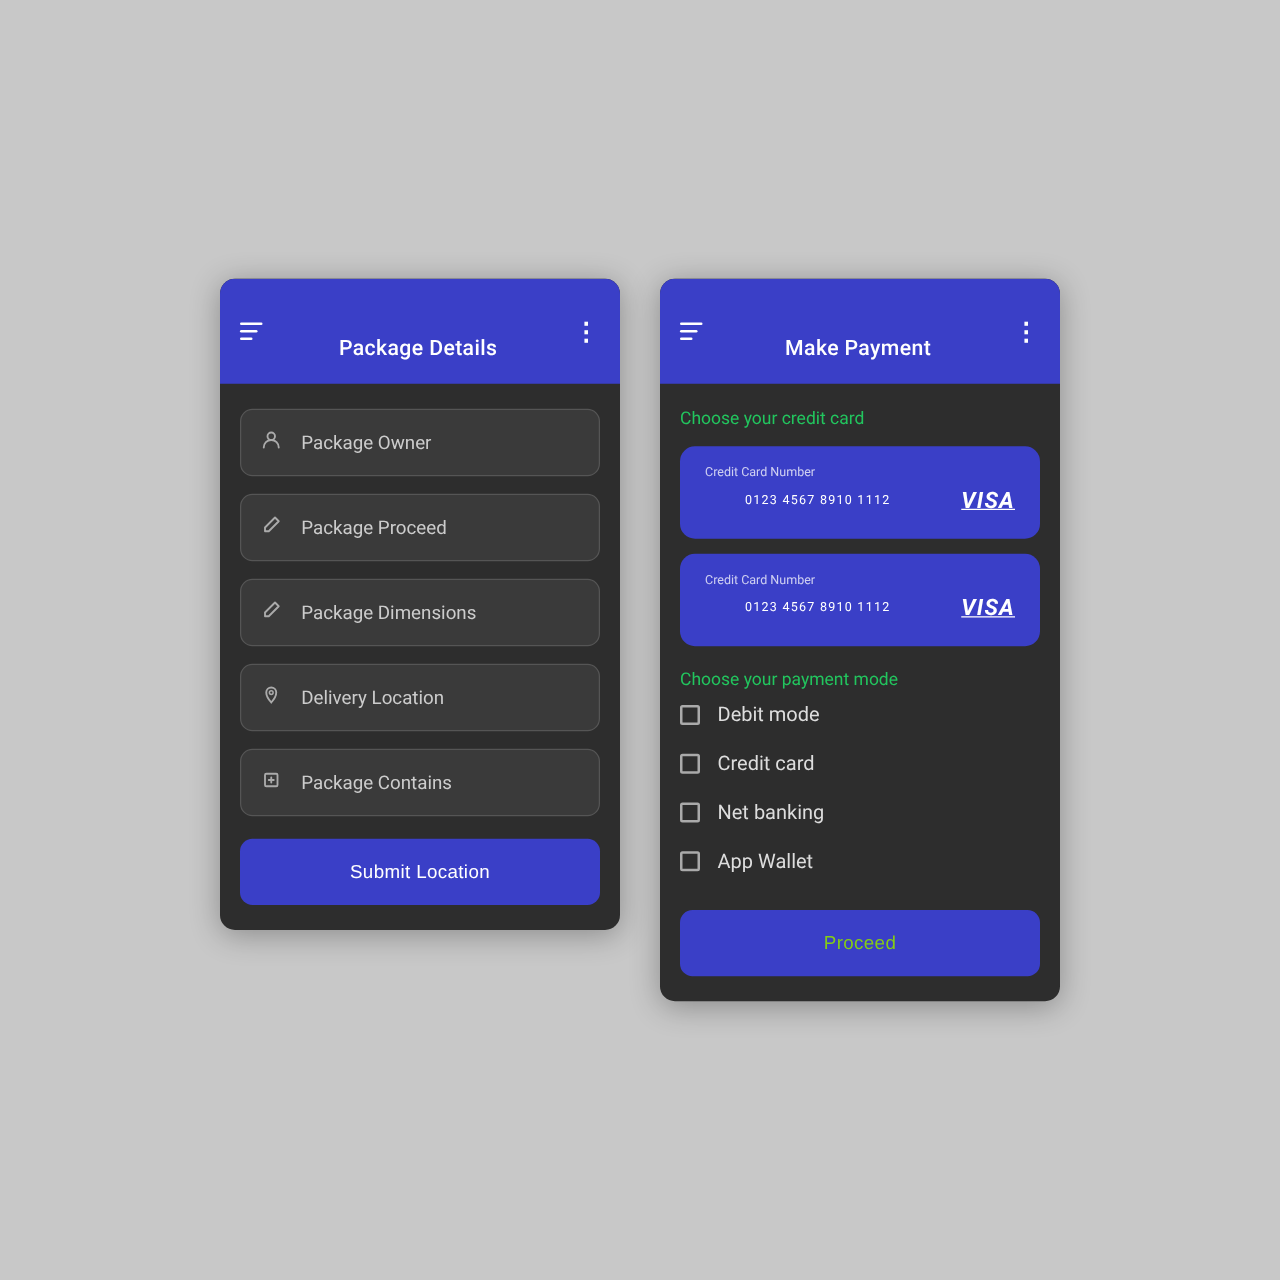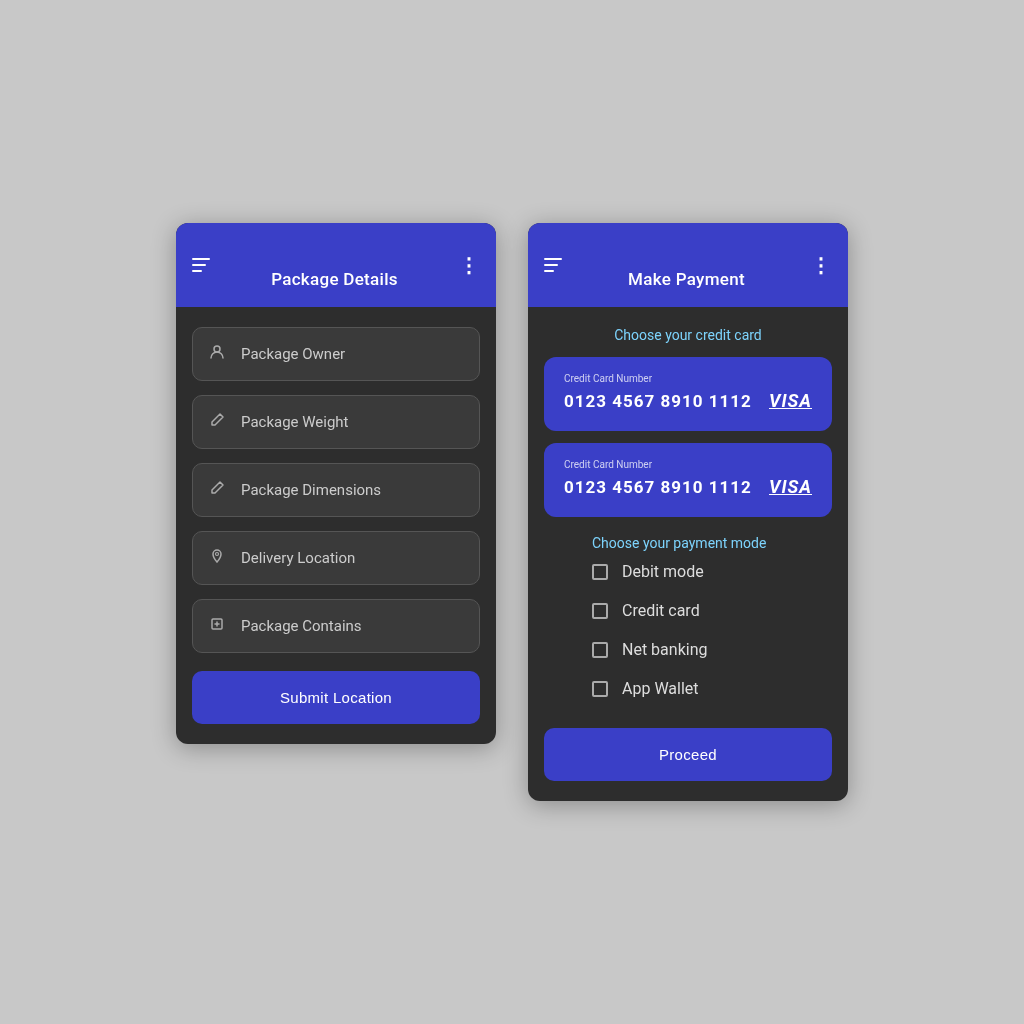--- a/index.html
+++ b/index.html
@@ -101,24 +101,23 @@
       letter-spacing: 0.3px;
     }
     
     .payment-body {
       padding: 20px 16px;
       display: flex;
       flex-direction: column;
       gap: 12px;
     }
     .section-label {
-      color: #7dd3fc;
+      color: #22c55e;
       font-size: 14px;
       margin-bottom: 2px;
-      text-align: center;
     }
     .credit-card {
       background: #3a3fc7;
       border-radius: 12px;
       padding: 16px 20px 20px;
       color: #fff;
       cursor: pointer;
     }
     .credit-card.selected {
       background: #3a3fc7;
@@ -127,34 +126,34 @@
       font-size: 10px;
       color: rgba(255,255,255,0.75);
       margin-bottom: 6px;
     }
     .card-row {
       display: flex;
       align-items: center;
       justify-content: space-between;
     }
     .card-number {
-      font-size: 17px;
-      font-weight: 700;
+      font-size: 10px;
+      font-weight: 400;
       letter-spacing: 1px;
+      margin-left: 32px;
     }
     .visa-text {
       font-size: 18px;
       font-style: italic;
       font-weight: 700;
       letter-spacing: 1px;
       text-decoration: underline;
     }
     .payment-mode-section {
       margin-top: 4px;
-      margin-left: 48px;
     }
     .payment-option {
       display: flex;
       align-items: center;
       gap: 14px;
       padding: 10px 0;
       cursor: pointer;
     }
     .checkbox {
       width: 16px;
@@ -163,21 +162,21 @@
       background: transparent;
       flex-shrink: 0;
       border-radius: 2px;
     }
     .payment-option-label {
       color: #ddd;
       font-size: 16px;
     }
     .proceed-btn {
       background: #3a3fc7;
-      color: #ffffff;
+      color: #84cc16;
       border: none;
       border-radius: 10px;
       padding: 18px;
       font-size: 15px;
       font-weight: 500;
       cursor: pointer;
       width: 100%;
       margin-top: 8px;
       letter-spacing: 0.3px;
     }
@@ -209,21 +208,21 @@
         <span class="field-label">Package Owner</span>
       </div>
 
 
       <div class="form-field">
         <span class="field-icon">
           <svg width="16" height="16" viewBox="0 0 16 16" fill="none">
             <path d="M11 2l3 3-8 8H3v-3l8-8z" stroke="#aaa" stroke-width="1.5" stroke-linejoin="round"></path>
           </svg>
         </span>
-        <span class="field-label">Package Weight</span>
+        <span class="field-label">Package Proceed</span>
       </div>
 
       <div class="form-field">
         <span class="field-icon">
           <svg width="16" height="16" viewBox="0 0 16 16" fill="none">
             <path d="M11 2l3 3-8 8H3v-3l8-8z" stroke="#aaa" stroke-width="1.5" stroke-linejoin="round"></path>
           </svg>
         </span>
         <span class="field-label">Package Dimensions</span>
       </div>

